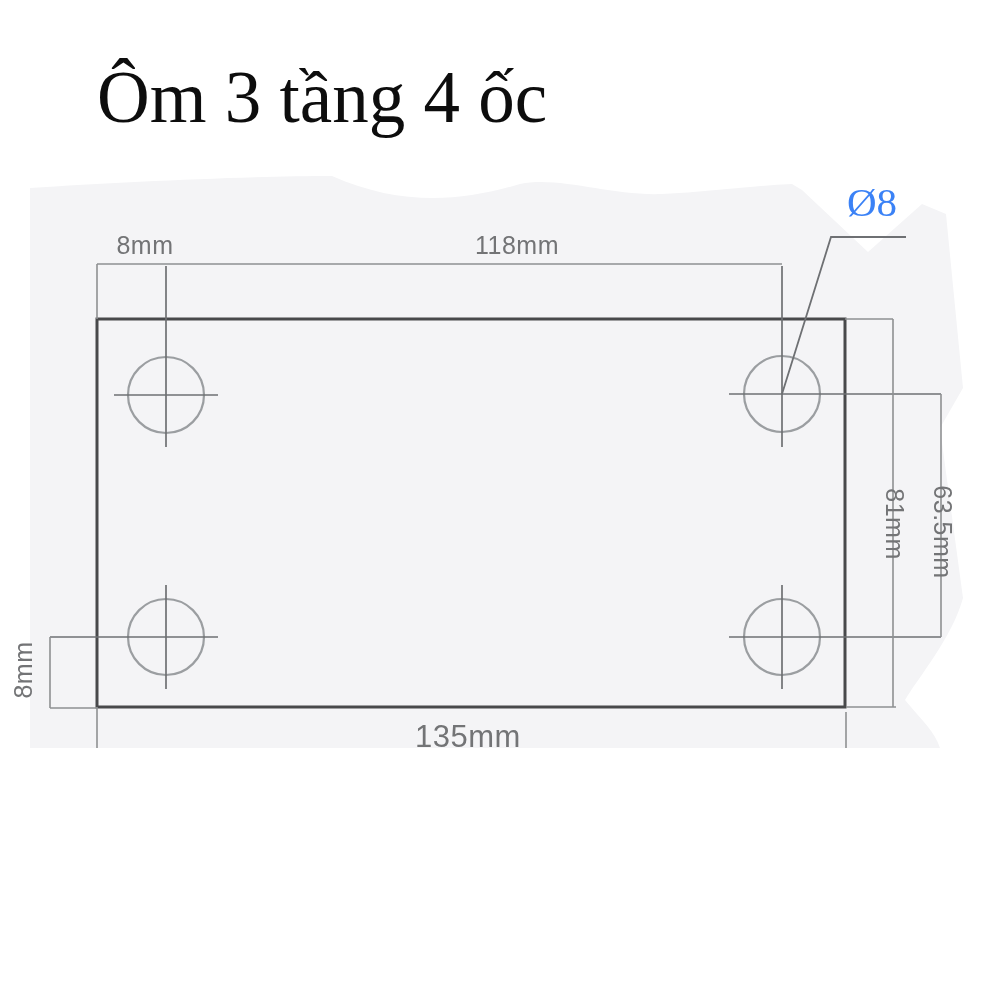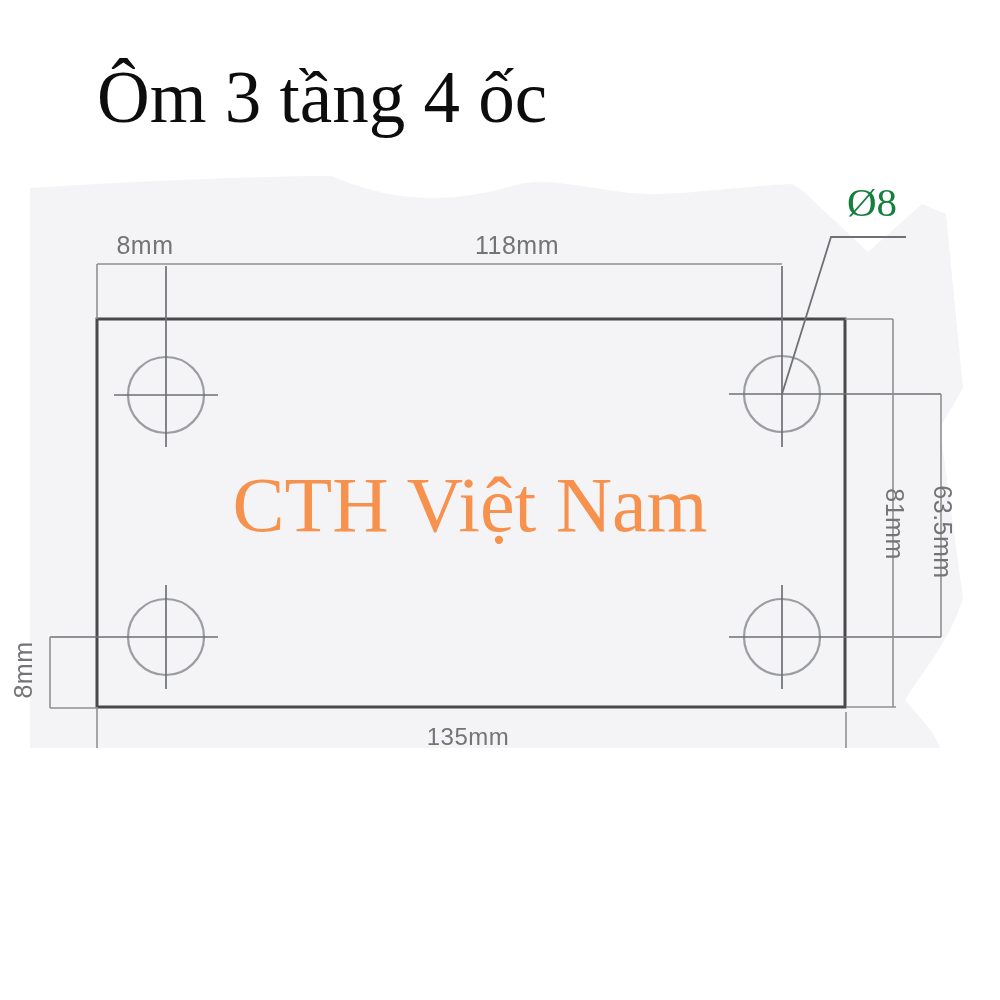--- a/index.html
+++ b/index.html
@@ -7,28 +7,28 @@
         font-family:"Liberation Sans","DejaVu Sans",sans-serif;}
   #drawing-svg{position:absolute;left:0;top:0;}
   .title{position:absolute;left:97px;top:54px;
          font-family:"Liberation Serif","DejaVu Serif",serif;
          font-size:73px;line-height:1.2;color:#0d0d0d;white-space:nowrap;}
   .watermark{position:absolute;left:470px;top:505px;transform:translate(-50%,-50%);
          font-family:"Liberation Serif","DejaVu Serif",serif;
          font-size:78px;color:#f6914e;white-space:nowrap;}
   .dia-label{position:absolute;left:872px;top:202px;transform:translate(-50%,-50%);
          font-family:"Liberation Serif","DejaVu Serif",serif;
-         font-size:41px;color:#15803d;white-space:nowrap;}
+         font-size:41px;color:#3b82f6;white-space:nowrap;}
   .dim{position:absolute;transform:translate(-50%,-50%);
        font-size:25px;color:#737476;white-space:nowrap;letter-spacing:.5px;}
   .dim.rot90{transform:translate(-50%,-50%) rotate(90deg);}
   .dim.rotm90{transform:translate(-50%,-50%) rotate(-90deg);}
   .pos-top-offset{left:145px;top:245px;}
   .pos-top-span{left:517px;top:245px;}
-  .pos-bottom-span{left:468px;top:737px;font-size:24px;}
+  .pos-bottom-span{left:468px;top:737px;font-size:31px;}
   .pos-plate-height{left:894px;top:524px;}
   .pos-hole-spacing{left:942px;top:532px;}
   .pos-bottom-offset{left:23px;top:670px;}
 </style>
 </head>
 <body>
 
 <div id="page">
 
   <svg id="drawing-svg" width="1000" height="1000" viewBox="0 0 1000 1000">
@@ -88,21 +88,20 @@
       <line x1="846" y1="707" x2="896" y2="707"></line>
 
       <line x1="941" y1="394" x2="941" y2="637"></line>
     </g>
 
     <polyline points="782,394 831,237 906,237" fill="none" stroke="#6e7073" stroke-width="1.8"></polyline>
   </svg>
 
   <div class="title">Ôm 3 tầng 4 ốc</div>
 
-  <div class="watermark">CTH Việt Nam</div>
 
   <div class="dia-label">Ø8</div>
 
   <div class="dim pos-top-offset">8mm</div>
 
   <div class="dim pos-top-span">118mm</div>
 
   <div class="dim rot90 pos-plate-height">81mm</div>
 
   <div class="dim rot90 pos-hole-spacing">63.5mm</div>

